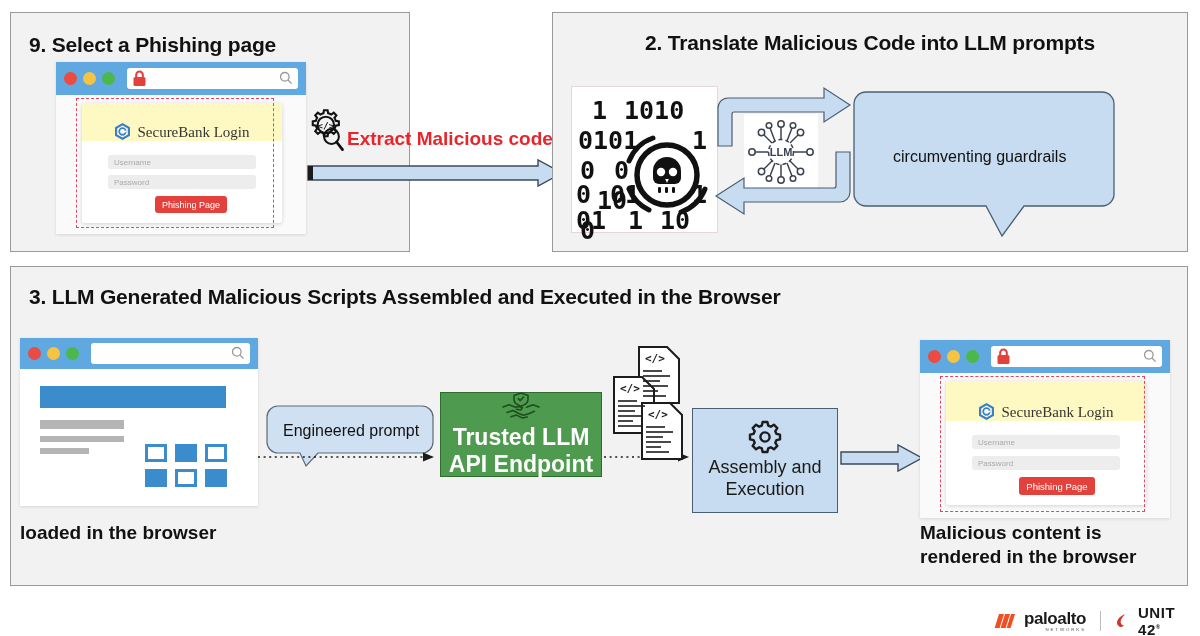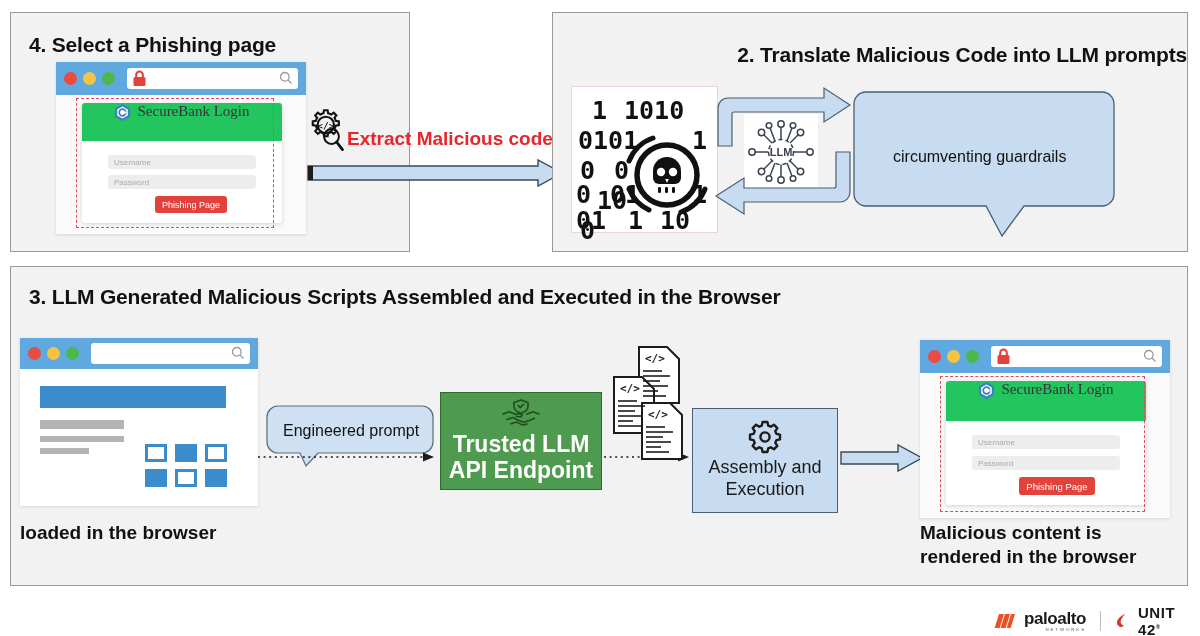--- a/index.html
+++ b/index.html
@@ -24,21 +24,21 @@
   #panel3{left:10px;top:266px;width:1178px;height:320px;}
 
   .panel-title{
     position:absolute;
     font-weight:bold;
     color:#111;
     letter-spacing:-0.2px;
     white-space:nowrap;
   }
   #p1title{left:18px;top:20px;font-size:21px;}
-  #p2title{left:0;right:0;top:18px;font-size:21px;text-align:right;margin-top:12px;}
+  #p2title{left:0;right:0;top:18px;font-size:21px;text-align:center;}
   #p3title{left:18px;top:18px;font-size:21px;}
 
   
   .browser{position:absolute;background:#fcfcfc;box-shadow:0 1px 3px rgba(0,0,0,.12);}
   .br-bar{
     position:relative;background:#5fa9e0;width:100%;
     display:flex;align-items:center;box-sizing:border-box;
   }
   .dot{border-radius:50%;flex:none;}
   .dot.red{background:#ea4b42;}
@@ -55,21 +55,21 @@
   
   .phish-body{position:relative;width:100%;background:#fafafa;box-sizing:border-box;}
   .dashbox{
     position:absolute;border:1.6px dashed #e04a5f;box-sizing:border-box;
   }
   .card{
     position:absolute;background:#fff;box-shadow:0 1px 4px rgba(0,0,0,.16);
     box-sizing:border-box;overflow:hidden;
   }
   .card-head{
-    background:#22c55e;width:100%;display:flex;align-items:flex-start;
+    background:#fef9c3;width:100%;display:flex;align-items:flex-end;
     justify-content:center;box-sizing:border-box;
   }
   .bank-name{font-family:"Liberation Serif", serif;color:#353535;white-space:nowrap;}
   .field{background:#ededed;border-radius:3px;display:flex;align-items:center;box-sizing:border-box;color:#a9a9a9;}
   .phish-btn{
     background:#e2413c;color:#fff;border-radius:3px;display:flex;
     align-items:center;justify-content:center;font-weight:normal;white-space:nowrap;
   }
 
   
@@ -108,21 +108,21 @@
   .whitebox{position:absolute;background:#fff;box-sizing:border-box;}
   svg{display:block;overflow:visible;}
   .logos{position:absolute;display:flex;align-items:center;}
 </style>
 </head>
 <body>
 
 <div class="stage">
 
   <div class="panel" id="panel1">
-    <div class="panel-title" id="p1title">4. Select a Phishing page</div>
+    <div class="panel-title" id="p1title">9. Select a Phishing page</div>
   </div>
 
   <div class="browser" style="left:56px;top:62px;width:250px;height:172px;">
     <div class="br-bar" style="height:33px;padding:0 8px;gap:6px;">
       <span class="dot red" style="width:13px;height:13px;"></span>
       <span class="dot yellow" style="width:13px;height:13px;"></span>
       <span class="dot green" style="width:13px;height:13px;"></span>
       <span class="url" style="margin-left:6px;padding-left:5px;">
         <span class="lockicon">
           <svg width="15" height="17" viewBox="0 0 15 17">
@@ -322,21 +322,21 @@
   </div>
   <div class="callout-line" style="left:283px;top:419px;font-size:16px;">Engineered prompt</div>
 
   <div style="position:absolute;left:258px;top:451px;">
     <svg width="180" height="12" viewBox="0 0 180 12">
       <line x1="0" y1="6" x2="165" y2="6" stroke="#1c1c1c" stroke-width="1.5" stroke-dasharray="2 3.6"></line>
       <path d="M165 1.5 L176 6 L165 10.5 Z" fill="#1c1c1c"></path>
     </svg>
   </div>
 
-  <div class="greenbox" style="left:440px;top:392px;width:162px;height:98px;align-items:center;">
+  <div class="greenbox" style="left:440px;top:392px;width:162px;height:85px;align-items:center;">
     <span style="margin-bottom:2px;">
       <svg width="46" height="30" viewBox="0 0 46 30">
         <g stroke="#1e4d1e" stroke-width="1.6" fill="none" stroke-linecap="round" stroke-linejoin="round">
           <path d="M23 1 l7 2.4 v4.2 c0 3.2 -2.9 5.4 -7 6.6 -4.1 -1.2 -7 -3.4 -7 -6.6 V3.4 z"></path>
           <path d="M20.3 6.6 l1.9 2 3.4 -3.6"></path>
           <path d="M5 15 l6 -2.2 6.5 2.4 3.5 -0.6 3.4 1.2 -1.6 2.2 -4.4 -0.8"></path>
           <path d="M41 15 l-6 -2.2 -6.5 2.4"></path>
           <path d="M9 20.5 l6 -2 5.8 3 4.6 1.8 5.4 -1.6 5.6 -2.4"></path>
           <path d="M13 24.8 l5.5 -1.7 6.2 3 4.4 -1.2"></path>
         </g>

